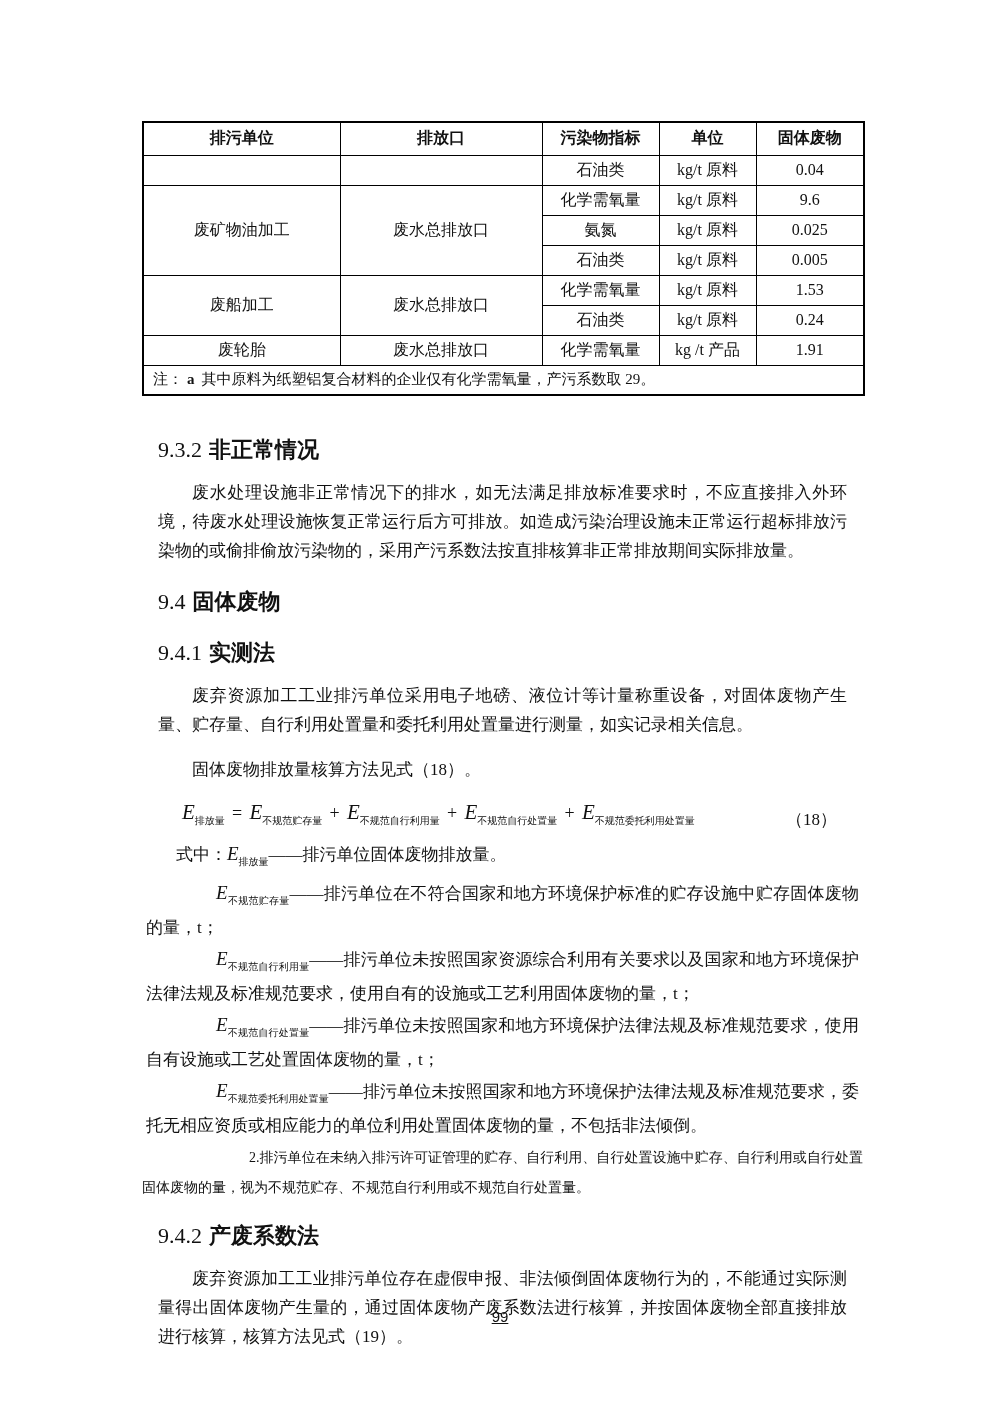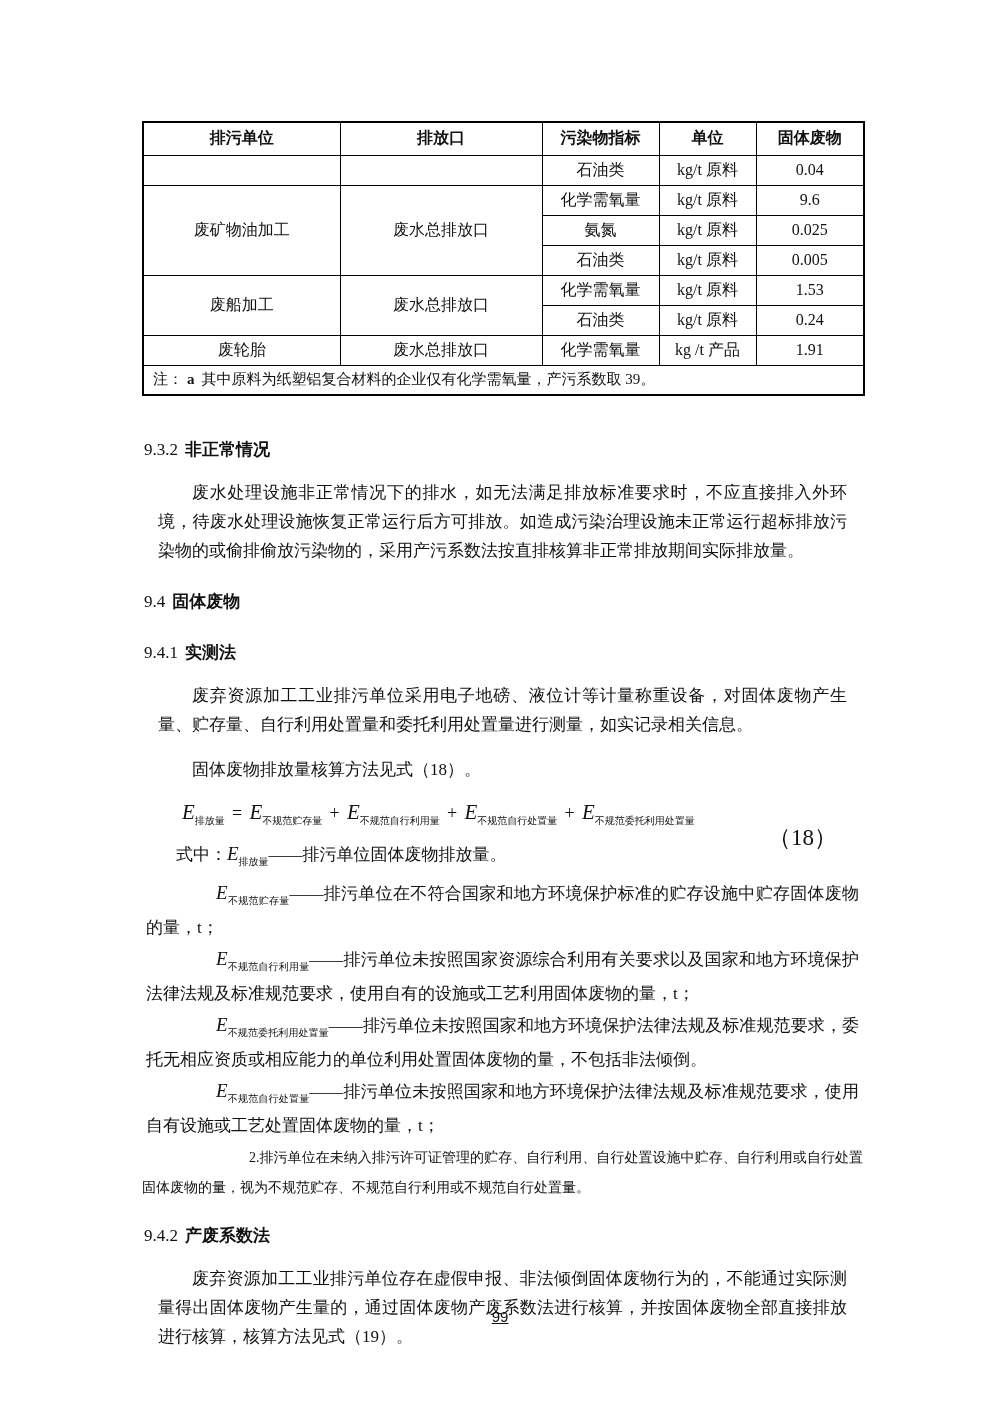--- a/index.html
+++ b/index.html
@@ -31,21 +31,21 @@
     overflow: hidden;
   }
   .ptable thead tr { height: 33px; }
   .ptable tbody tr { height: 30px; }
   .ptable th { font-weight: bold; }
   tr.note-row { height: 33px; }
   td.note-cell { text-align: left; padding-left: 9px; font-size: 15px; }
   .note-marker { font-weight: bold; margin: 0 7px 0 4px; }
 
   
-  .sec { margin: 2px; font-size: 17px; line-height: 24px; font-weight: normal; }
+  .sec { margin: 16px; font-size: 22px; line-height: 24px; font-weight: normal; }
   .sec .num { font-family: "Liberation Serif", "DejaVu Serif", serif; }
   .sec .ttl { font-family: "Liberation Sans", "DejaVu Sans", sans-serif; font-weight: bold; margin-left: 7px; }
   .h932 { margin-top: 42px; }
   .h94  { margin-top: 25px; }
   .h941 { margin-top: 27px; }
   .h942 { margin-top: 21px; }
 
   
   p.body {
     margin: 16px; font-size: 17px; line-height: 29px;
@@ -63,21 +63,21 @@
     height: 36px;
     font-size: 17px;
     white-space: nowrap;
   }
   .fe i {
     font-family: "Liberation Serif", "DejaVu Serif", serif;
     font-style: italic; font-size: 21px;
   }
   .fe sub { font-size: 10px; vertical-align: -5px; letter-spacing: 0; }
   .fop { font-size: 18px; margin: 0 3px; }
-  .fnum { position: absolute; right: 26px; top: 22px; font-size: 23px; }
+  .fnum { position: absolute; right: 26px; top: 8px; font-size: 17px; }
 
   .where-line, p.def {
     margin: 4px; font-size: 17px; line-height: 27px; text-align: justify;
   }
   .where-line { text-indent: 30px; }
   .where-line .fe i, p.def .fe i { font-size: 19px; }
   p.def { text-indent: 70px; }
 
   
   p.note { margin: 0; font-size: 14px; line-height: 30px; text-align: justify; }
@@ -153,21 +153,21 @@
         </tr>
         <tr>
           <td>废轮胎</td>
           <td>废水总排放口</td>
           <td>化学需氧量</td>
           <td>kg /t 产品</td>
           <td>1.91</td>
         </tr>
         <tr class="note-row">
           <td colspan="5" class="note-cell">
-            <span>注：</span><span class="note-marker">a</span><span>其中原料为纸塑铝复合材料的企业仅有化学需氧量，产污系数取 39。</span>
+            <span>注：</span><span class="note-marker">a</span><span>其中原料为纸塑铝复合材料的企业仅有化学需氧量，产污系数取 29。</span>
           </td>
         </tr>
       </tbody>
     </table>
 
     <h3 class="sec h932">
       <span class="num">9.3.2</span><span class="ttl">非正常情况</span>
     </h3>
     <p class="body p932">废水处理设施非正常情况下的排水，如无法满足排放标准要求时，不应直接排入外环境，待废水处理设施恢复正常运行后方可排放。如造成污染治理设施未正常运行超标排放污染物的或偷排偷放污染物的，采用产污系数法按直排核算非正常排放期间实际排放量。</p>
 
@@ -198,24 +198,24 @@
       <span>式中：</span><span class="fe"><i>E</i><sub>排放量</sub></span><span>——</span><span>排污单位固体废物排放量。</span>
     </p>
 
     <p class="def">
       <span class="fe"><i>E</i><sub>不规范贮存量</sub></span><span>——</span><span>排污单位在不符合国家和地方环境保护标准的贮存设施中贮存固体废物的量，t；</span>
     </p>
     <p class="def">
       <span class="fe"><i>E</i><sub>不规范自行利用量</sub></span><span>——</span><span>排污单位未按照国家资源综合利用有关要求以及国家和地方环境保护法律法规及标准规范要求，使用自有的设施或工艺利用固体废物的量，t；</span>
     </p>
     <p class="def">
+      <span class="fe"><i>E</i><sub>不规范自行处置量</sub></span><span>——</span><span>排污单位未按照国家和地方环境保护法律法规及标准规范要求，使用自有设施或工艺处置固体废物的量，t；</span>
+    </p>
+    <p class="def">
       <span class="fe"><i>E</i><sub>不规范委托利用处置量</sub></span><span>——</span><span>排污单位未按照国家和地方环境保护法律法规及标准规范要求，委托无相应资质或相应能力的单位利用处置固体废物的量，不包括非法倾倒。</span>
-    </p>
-    <p class="def">
-      <span class="fe"><i>E</i><sub>不规范自行处置量</sub></span><span>——</span><span>排污单位未按照国家和地方环境保护法律法规及标准规范要求，使用自有设施或工艺处置固体废物的量，t；</span>
     </p>
 
     <p class="note n2">
       <span>2.</span><span>排污单位在未纳入排污许可证管理的贮存、自行利用、自行处置设施中贮存、自行利用或自行处置固体废物的量，视为不规范贮存、不规范自行利用或不规范自行处置量。</span>
     </p>
 
     <h3 class="sec h942">
       <span class="num">9.4.2</span><span class="ttl">产废系数法</span>
     </h3>
     <p class="body p942">废弃资源加工工业排污单位存在虚假申报、非法倾倒固体废物行为的，不能通过实际测量得出固体废物产生量的，通过固体废物产废系数法进行核算，并按固体废物全部直接排放进行核算，核算方法见式（19）。</p>

